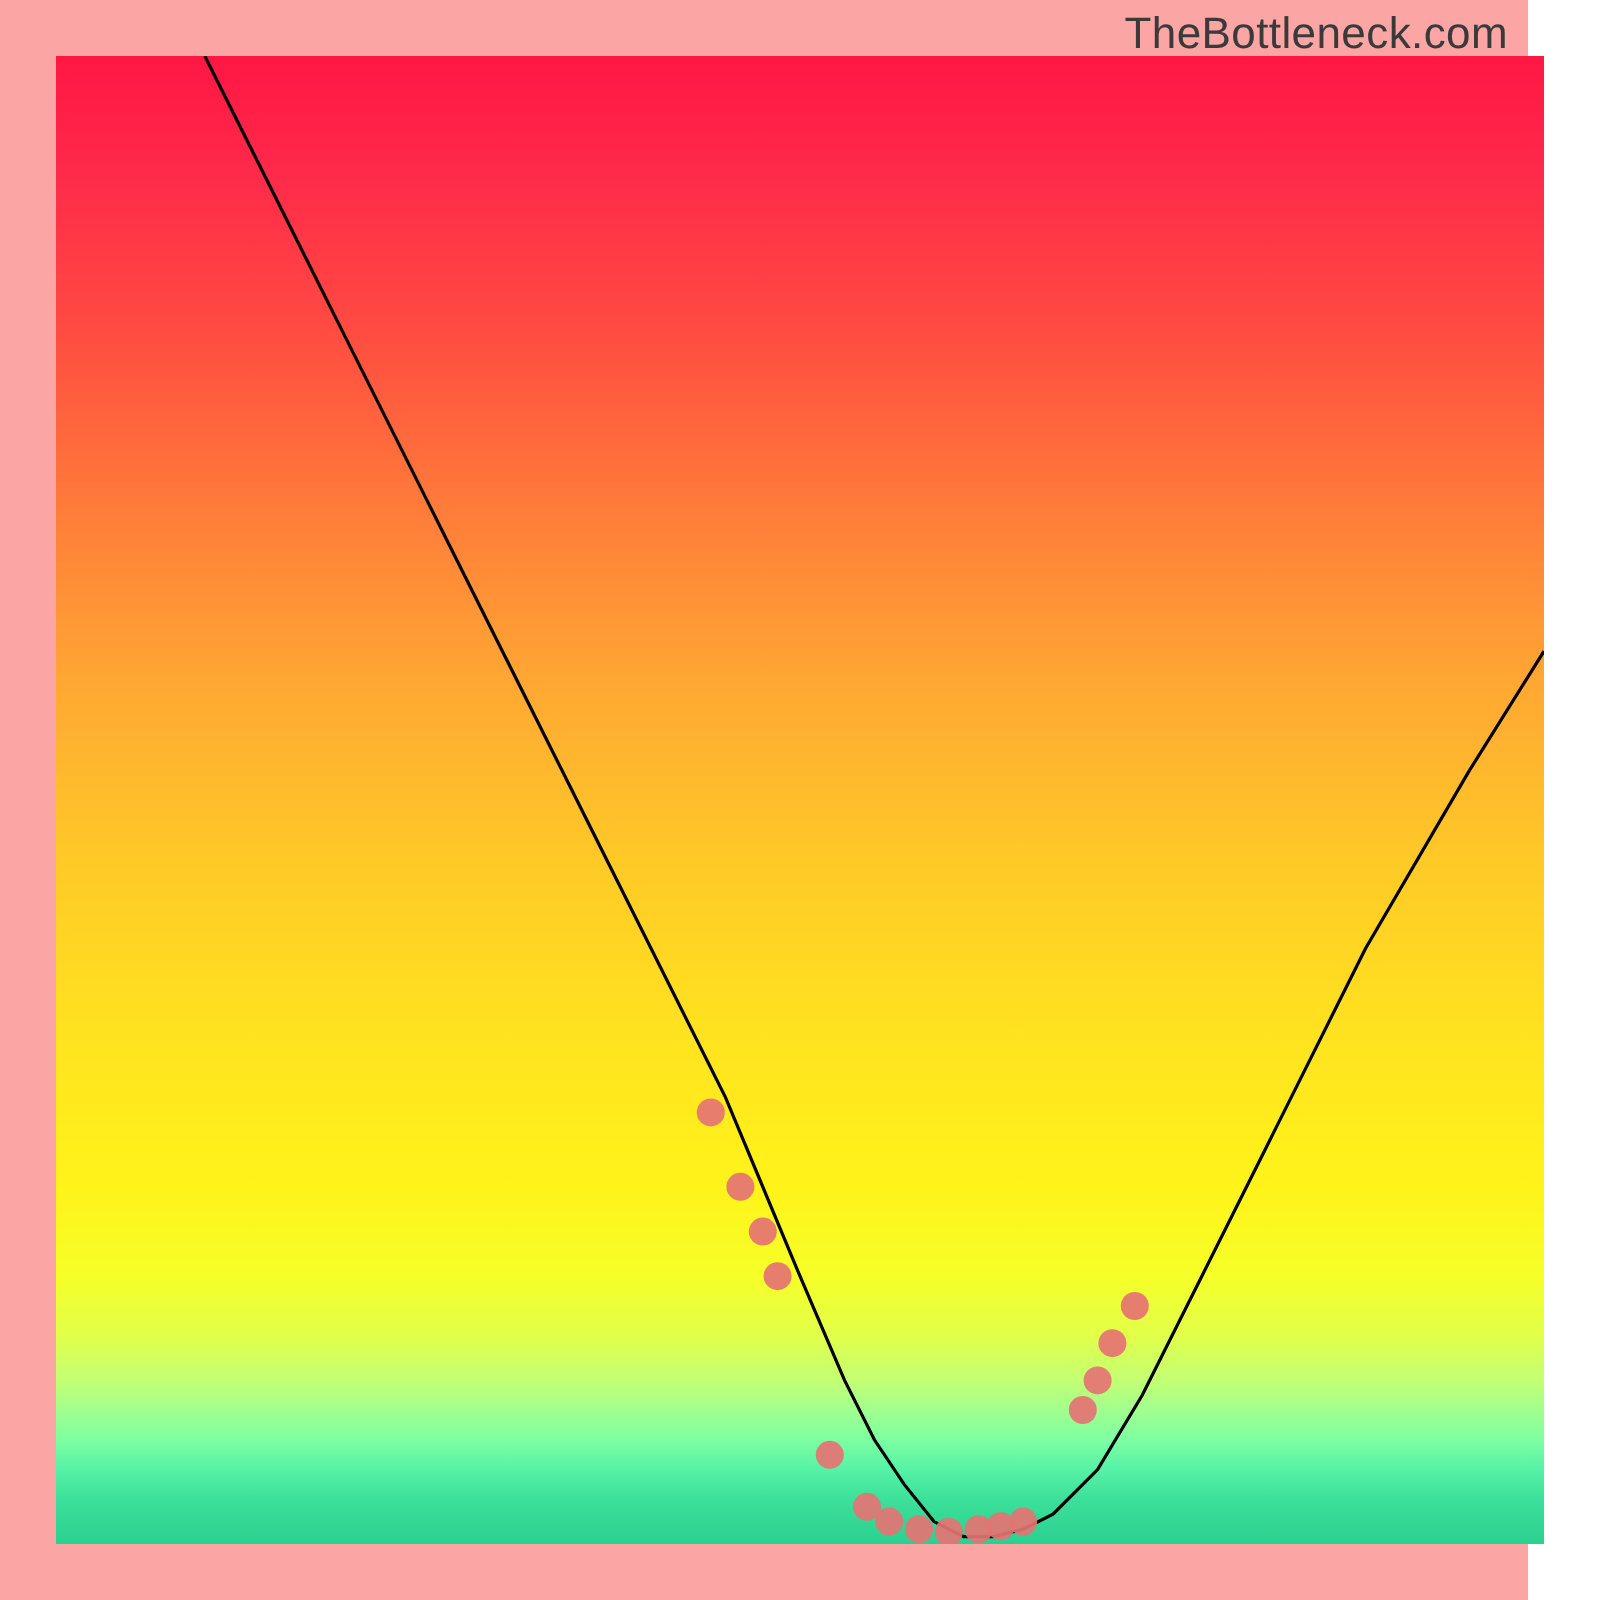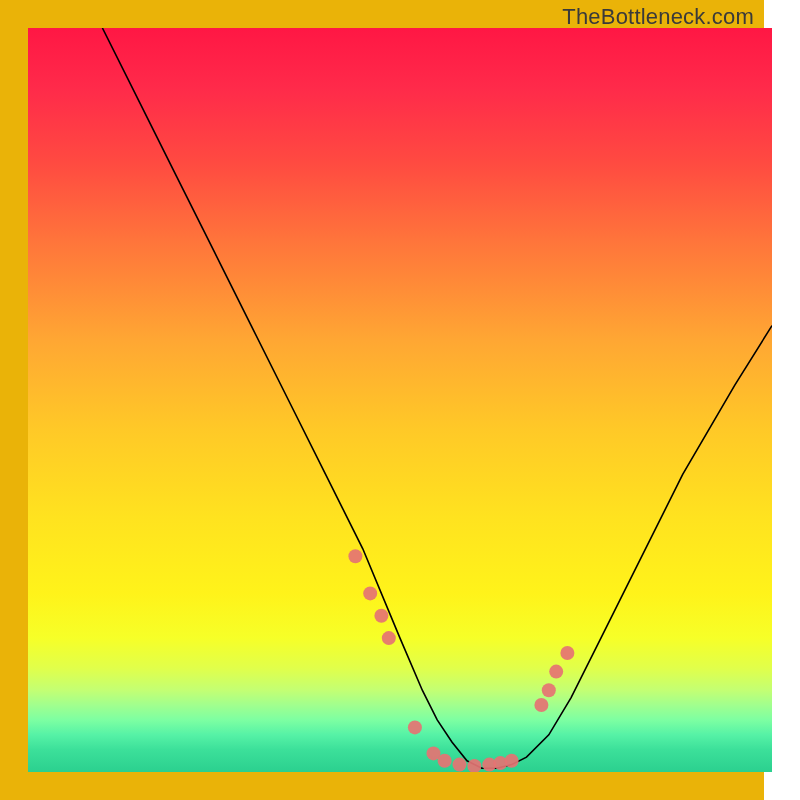--- a/index.html
+++ b/index.html
@@ -1,17 +1,17 @@
 <!DOCTYPE html>
 <html><head>
 <meta charset="utf-8">
 <style>
 * { margin: 0; padding: 0; box-sizing: border-box; }
 body { background: #fff; font-family: Arial, sans-serif; }
-.container { width: 764px; height: 800px; position: relative; background: #eab308; }
+.container { width: 764px; height: 800px; position: relative; background: #fca5a5; }
 .plot-area { position: absolute; left: 28px; top: 28px; width: 744px; height: 744px; overflow: hidden; }
 .gradient-bg { position: absolute; inset: 0; background: linear-gradient(to bottom,
   #ff1744 0%,
   #ff2a4a 8%,
   #ff4a41 18%,
   #ff7a3a 30%,
   #ffa733 42%,
   #ffc927 54%,
   #ffe31f 66%,
   #fff31a 76%,

